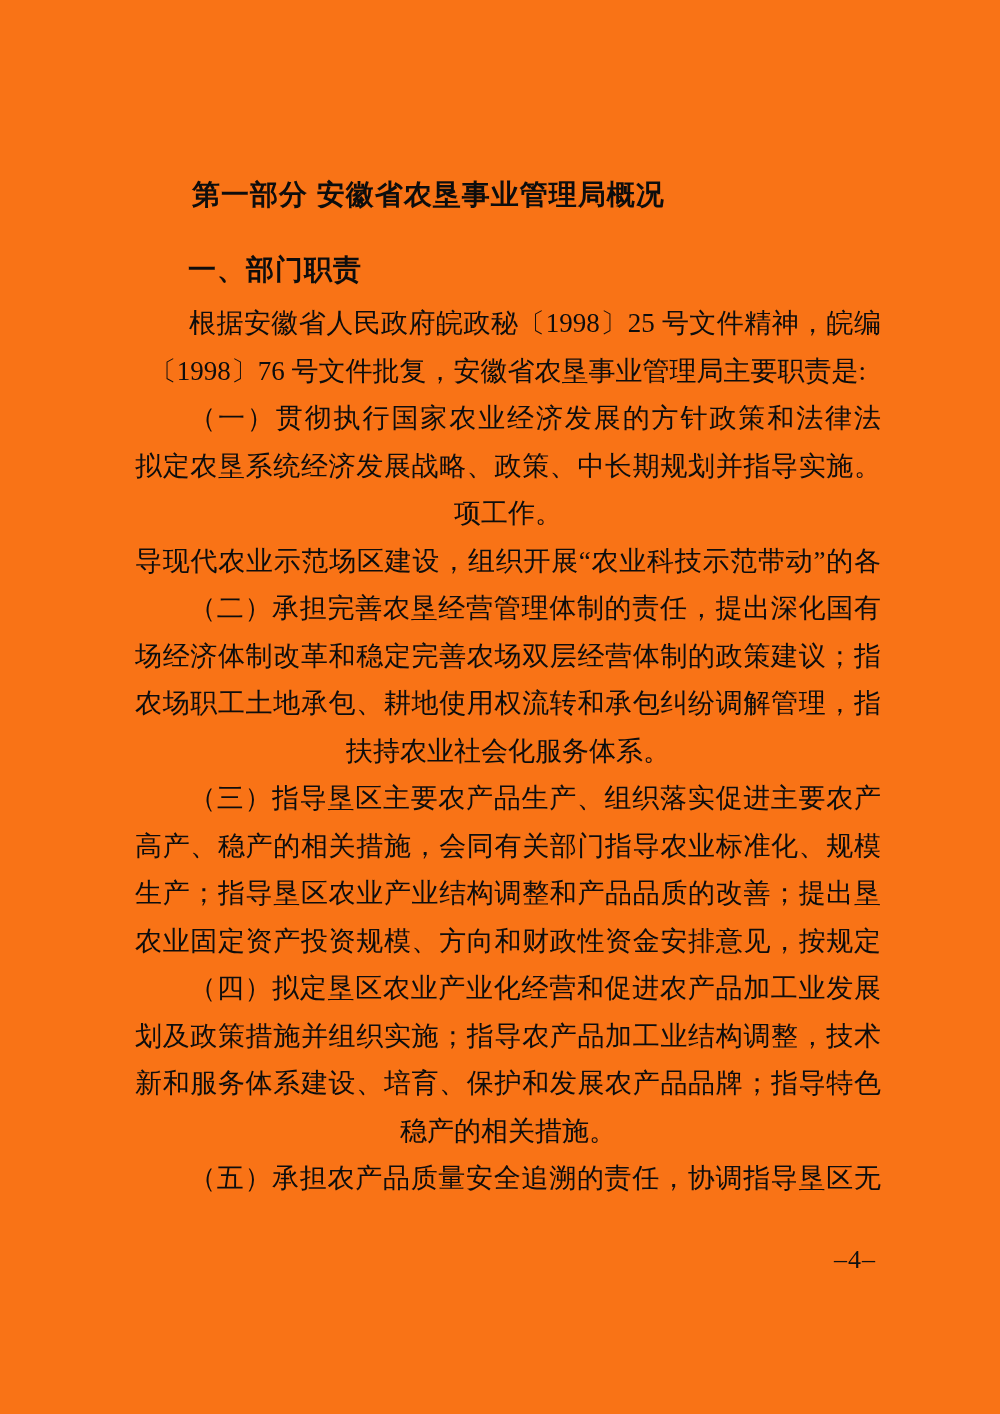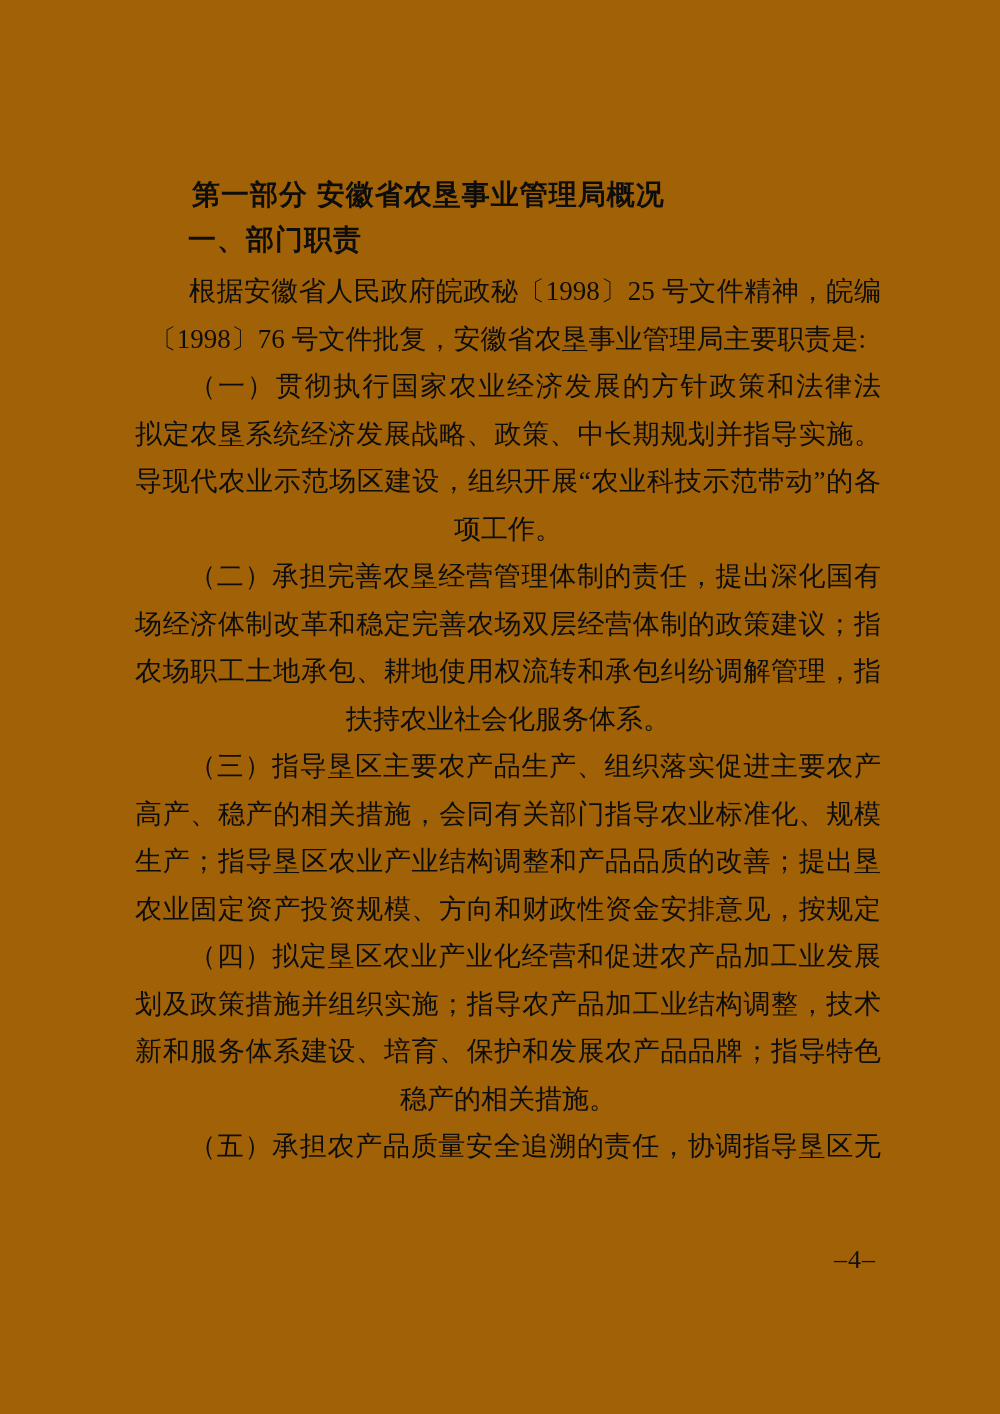--- a/index.html
+++ b/index.html
@@ -4,47 +4,48 @@
 <style>
   html, body {
     margin: 0;
     padding: 0;
     background: #ffffff;
   }
   .page {
     position: relative;
     width: 1000px;
     height: 1414px;
-    background: #a16207;
+    background: #f97316;
     color: #0d0d0d;
     overflow: hidden;
   }
   .content {
     position: absolute;
     left: 135px;
     top: 172px;
     width: 746px;
   }
   .doc-title {
     font-family: "Liberation Sans", "DejaVu Sans", sans-serif;
     font-weight: bold;
     font-size: 28px;
     line-height: 45px;
     text-indent: 57px;
     letter-spacing: 1px;
     white-space: nowrap;
   }
   .doc-heading {
-    font-family: Liberation Serif, serif;
+    font-family: Liberation Mono, monospace;
     font-weight: bold;
     font-size: 28px;
     line-height: 45px;
     text-indent: 53px;
     letter-spacing: 1px;
     white-space: nowrap;
+    margin-top: 32px;
   }
   .body-lines {
     margin-top: 6px;
     font-family: "Liberation Serif", "DejaVu Serif", serif;
     font-size: 27px;
   }
   .line {
     line-height: 47.5px;
     height: 47.5px;
     text-align: center;
@@ -74,22 +75,22 @@
 
 <div class="page">
   <div class="content">
     <div class="doc-title">第一部分 安徽省农垦事业管理局概况</div>
     <div class="doc-heading">一、部门职责</div>
     <div class="body-lines" id="body-lines">
         <div class="line full indent">根据安徽省人民政府皖政秘〔1998〕25 号文件精神，皖编办</div>
         <div class="line">〔1998〕76 号文件批复，安徽省农垦事业管理局主要职责是:</div>
         <div class="line full indent">（一）贯彻执行国家农业经济发展的方针政策和法律法规，</div>
         <div class="line full">拟定农垦系统经济发展战略、政策、中长期规划并指导实施。指</div>
+        <div class="line">项工作。</div>
         <div class="line full">导现代农业示范场区建设，组织开展“农业科技示范带动”的各</div>
-        <div class="line">项工作。</div>
         <div class="line full indent">（二）承担完善农垦经营管理体制的责任，提出深化国有农</div>
         <div class="line full">场经济体制改革和稳定完善农场双层经营体制的政策建议；指导</div>
         <div class="line full">农场职工土地承包、耕地使用权流转和承包纠纷调解管理，指导</div>
         <div class="line">扶持农业社会化服务体系。</div>
         <div class="line full indent">（三）指导垦区主要农产品生产、组织落实促进主要农产品</div>
         <div class="line full">高产、稳产的相关措施，会同有关部门指导农业标准化、规模化</div>
         <div class="line full">生产；指导垦区农业产业结构调整和产品品质的改善；提出垦区</div>
         <div class="line full">农业固定资产投资规模、方向和财政性资金安排意见，按规定权</div>
         <div class="line full indent">（四）拟定垦区农业产业化经营和促进农产品加工业发展规</div>
         <div class="line full">划及政策措施并组织实施；指导农产品加工业结构调整，技术创</div>

